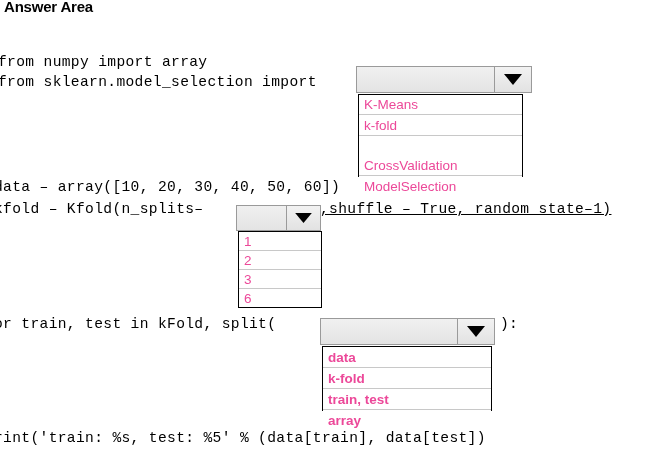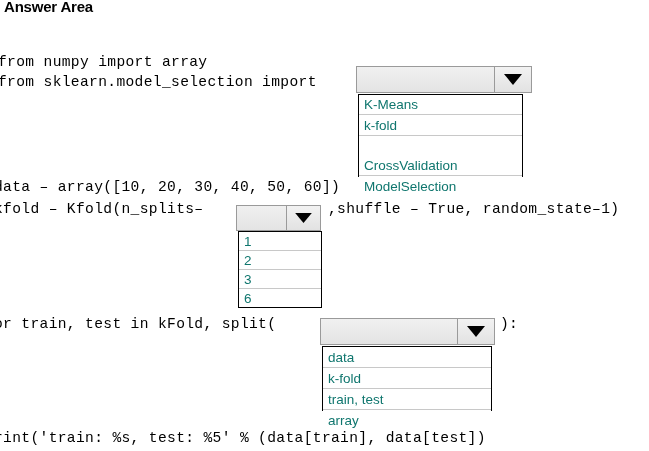--- a/index.html
+++ b/index.html
@@ -65,21 +65,21 @@
     position: absolute;
     box-sizing: border-box;
     background: #ffffff;
     border: 1px solid #000000;
     z-index: 5;
   }
   .combo-list .opt {
     box-sizing: border-box;
     border-bottom: 1px solid #c8c8c8;
     font-size: 13.5px;
-    color: #0f766e;
+    color: #ec4899;
     padding-left: 5px;
     display: flex;
     align-items: center;
     white-space: nowrap;
     background: #ffffff;
   }
   .combo-list .opt:last-child { border-bottom: none; }
 </style>
 </head>
 <body>
@@ -89,21 +89,21 @@
   <div class="page-title">Answer Area</div>
 
   <div class="code-line" style="left:-2px; top:54px;">from numpy import array</div>
 
   <div class="code-line" style="left:-2px; top:74px;">from sklearn.model_selection import</div>
 
   <div class="code-line" style="left:-6px; top:179px;">data – array([10, 20, 30, 40, 50, 60])</div>
 
   <div class="code-line" style="left:-6px; top:201px;">kfold – Kfold(n_splits–</div>
 
-  <div class="code-line" style="left:328px; top:201px;">,shuffle – True, random_state–1)</div>
+  <div class="code-line" style="left:320px; top:201px;text-decoration:underline;">,shuffle – True, random_state–1)</div>
 
   <div class="code-line" style="left:-6px; top:316px;">or train, test in kFold, split(</div>
 
   <div class="code-line" style="left:500px; top:316px;">):</div>
 
   <div class="code-line" style="left:-6px; top:430px;">rint('train: %s, test: %5' % (data[train], data[test])</div>
 
   <div class="combo" style="left:356px; top:66px; width:176px; height:27px;">
     <div class="combo-value"></div>
     <div class="combo-arrow">
@@ -135,20 +135,20 @@
   </div>
 
   <div class="combo" style="left:320px; top:318px; width:175px; height:27px;">
     <div class="combo-value"></div>
     <div class="combo-arrow">
       <svg width="20" height="13" viewBox="0 0 20 13" aria-hidden="true">
         <polygon points="1,1 19,1 10,12" fill="#000000"></polygon>
       </svg>
     </div>
   </div>
-  <div class="combo-list" style="left:322px; top:346px; width:170px; height:65px;">
+  <div class="combo-list" style="left:322px; top:346px; width:170px; height:65px;font-weight:bold;">
     <div class="opt" style="height:21px;">data</div>
     <div class="opt" style="height:21px;">k-fold</div>
     <div class="opt" style="height:21px;">train, test</div>
     <div class="opt" style="height:21px;">array</div>
   </div>
 
 </div>
 
 </body></html>

